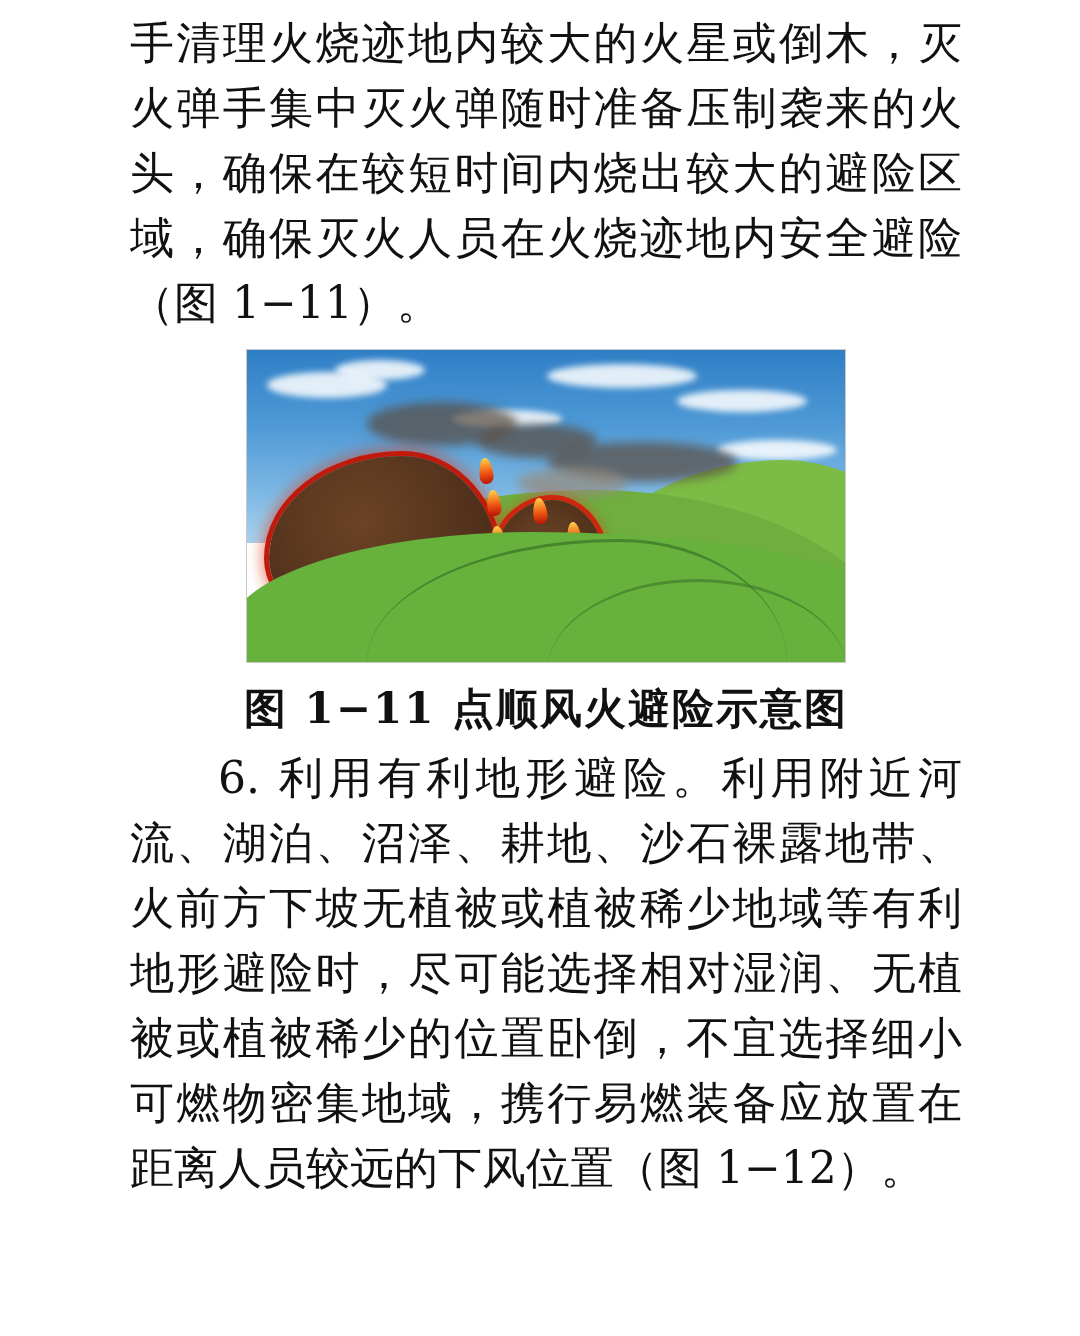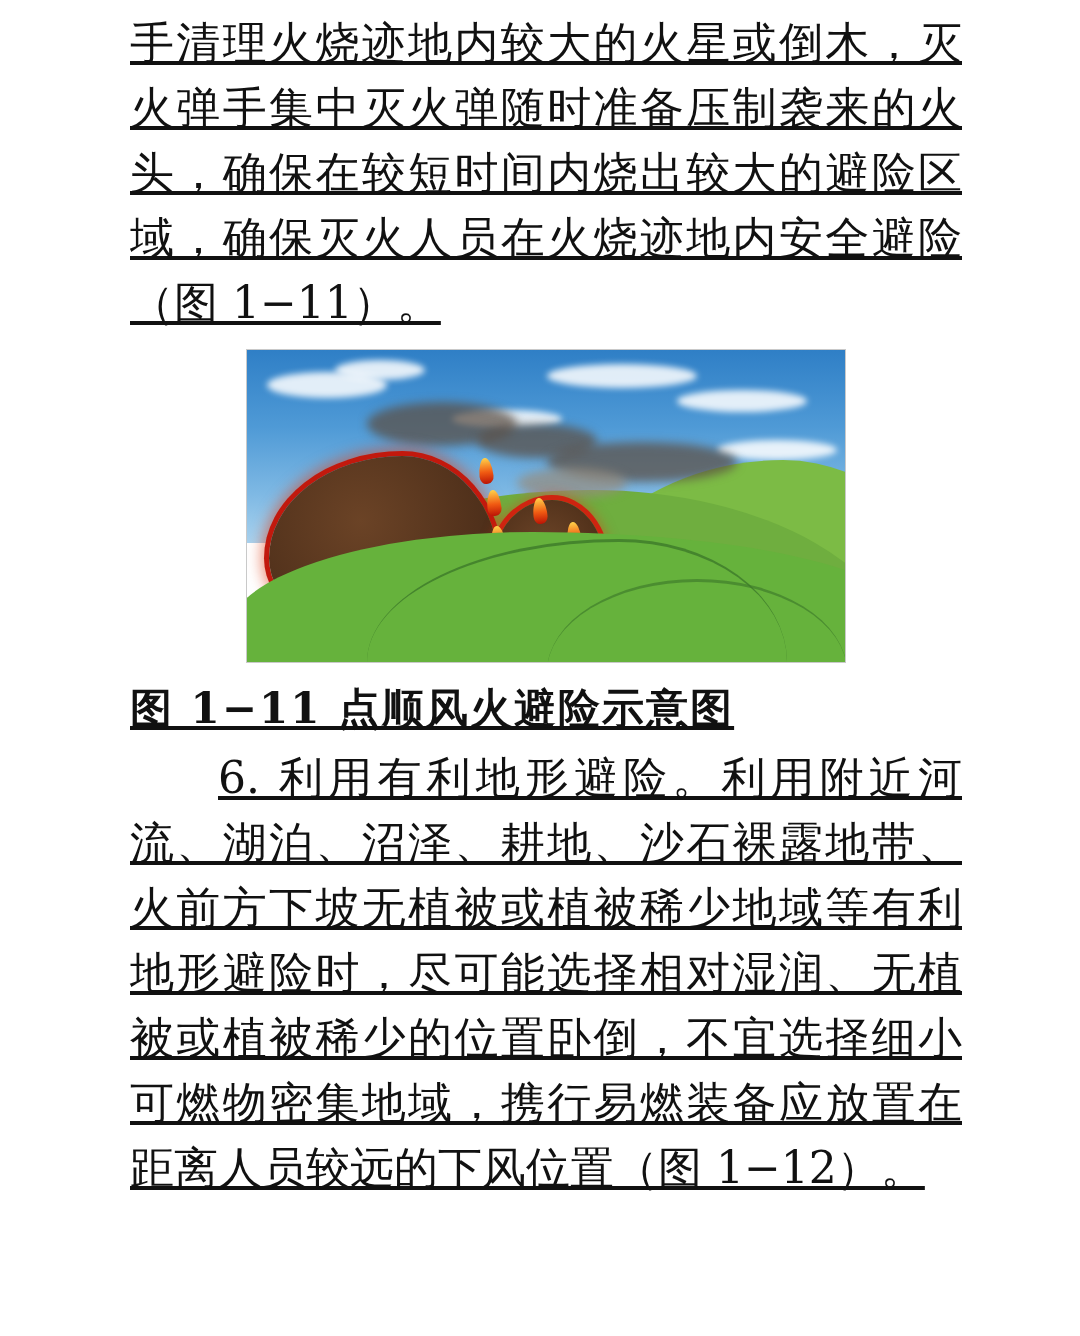--- a/index.html
+++ b/index.html
@@ -14,21 +14,20 @@
     color: #111111;
     position: relative;
     overflow: hidden;
   }
   .page {
     width: 1080px;
     height: 1332px;
     box-sizing: border-box;
     padding: 10px 118px 0 130px;
     position: relative;
-    text-decoration: underline;
   }
   .body-text {
     font-size: 44px;
     line-height: 65px;
     letter-spacing: 0px;
     text-align: justify;
     text-justify: inter-ideograph;
   }
   .para {
     margin: 0;
@@ -131,21 +130,21 @@
   }
   .path2 {
     position: absolute;
     left: 300px; bottom: -10px; width: 300px; height: 90px;
     border-top: 3px solid #3d7a2a;
     border-radius: 50% 50% 0 0 / 100% 100% 0 0;
     opacity: 0.65;
   }
   .figure-caption {
     margin: 18px 0 0 0;
-    text-align: left;
+    text-align: center;
     font-size: 42px;
     font-weight: 700;
     letter-spacing: 2px;
     font-family: "DejaVu Serif", "Liberation Serif", serif;
   }
   .page-number {
     position: absolute;
     right: 118px;
     bottom: 78px;
     font-size: 38px;

